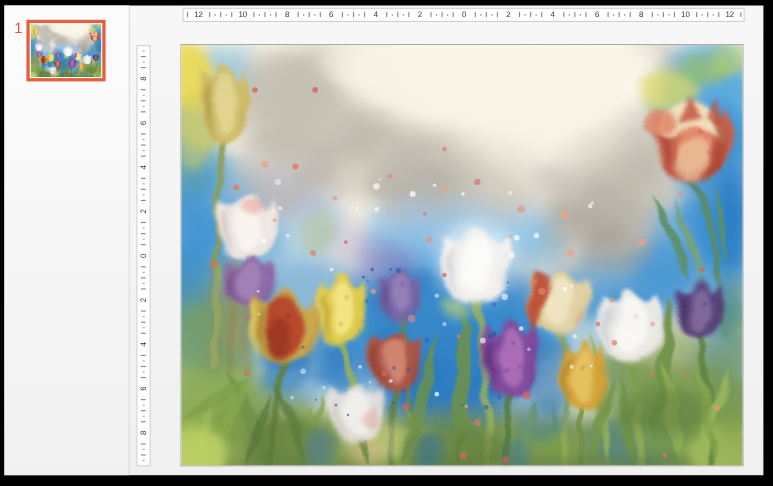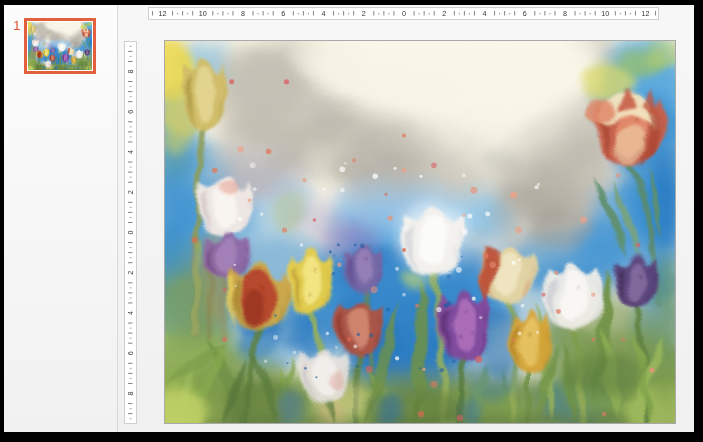--- a/index.html
+++ b/index.html
@@ -1,20 +1,20 @@
 <!DOCTYPE html>
 <html><head><meta charset="utf-8"><title>p</title><style>
 html,body{margin:0;padding:0}
 body{width:703px;height:442px;background:#000;position:relative;overflow:hidden;font-family:"Liberation Sans",sans-serif}
 #app{position:absolute;left:4px;top:5px;width:690px;height:427px;background:linear-gradient(#f7f7f7,#f0f0f0)}
 #panel{position:absolute;left:0;top:0;width:112.5px;height:427px;background:linear-gradient(#fcfcfc,#f1f1f1);border-right:1px solid #dadada}
 #num1{position:absolute;left:9px;top:13px;color:#e05634;font-size:13.5px}
 #thumb{position:absolute;left:19.5px;top:12.5px;border:3.5px solid #e2603e;background:#fff;padding:1px;width:64px;height:48px}
 #thumb svg{display:block}
-#hruler{position:absolute;left:144px;top:2px;width:509px;height:11px;background:#fff;border:1px solid #cfcfcf}
+#hruler{position:absolute;left:162px;top:2px;width:509px;height:11px;background:#fff;border:1px solid #cfcfcf}
 #vruler{position:absolute;left:119.5px;top:35.5px;width:11px;height:381px;background:#fff;border:1px solid #cfcfcf}
 #slide{position:absolute;left:160px;top:35px;width:510px;height:382px;border:1px solid #a9a9a9;background:#fff}
 #slide svg,#hruler svg,#vruler svg{display:block}
 </style></head><body>
 <div id="app">
 <div id="panel">
       <span id="num1">1</span>
       <div id="thumb">
         <svg width="64" height="48" viewBox="0 0 512 384">
           <use href="#tulips"></use>

